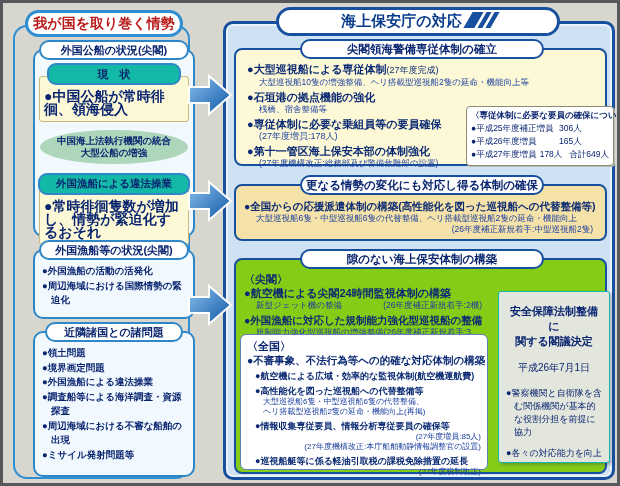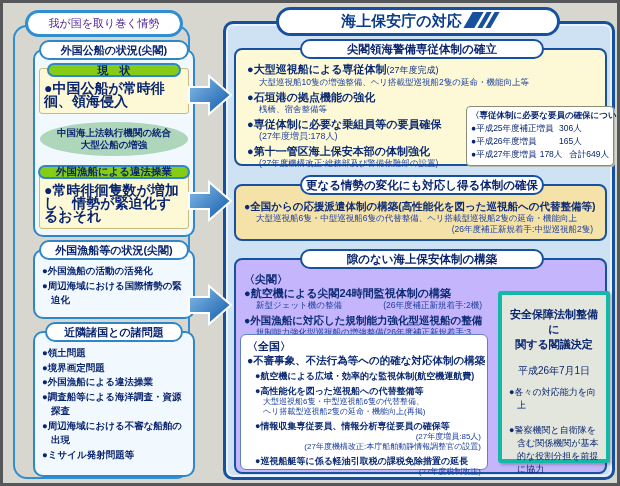--- a/index.html
+++ b/index.html
@@ -1,23 +1,23 @@
 <!DOCTYPE html>
 <html><head>
 <meta charset="utf-8">
 <style>
   html,body{margin:0;padding:0;}
   body{font-family:"Liberation Sans","DejaVu Sans",sans-serif;}
   #stage{position:relative;width:620px;height:486px;background:#d8d7cf;border:3px solid #55575b;box-sizing:border-box;overflow:hidden;}
   
   #left-panel{position:absolute;left:10px;top:22px;width:177px;height:454px;border:2px solid #2f8fd2;border-radius:14px;box-sizing:border-box;}
-  #left-title{position:absolute;left:22px;top:7px;width:158px;height:27px;background:#fff;border:3px solid #2f8fd2;border-radius:15px;box-sizing:border-box;z-index:6;display:flex;align-items:center;justify-content:center;font-size:11px;font-weight:normal;color:#4c1d95;letter-spacing:0;}
+  #left-title{position:absolute;left:22px;top:7px;width:158px;height:27px;background:#fff;border:3px solid #2f8fd2;border-radius:15px;box-sizing:border-box;z-index:6;display:flex;align-items:center;justify-content:center;font-size:14px;font-weight:bold;color:#b91c1c;letter-spacing:0;}
   .lbox{position:absolute;left:18px;width:162px;border:2px solid #2f87c8;border-radius:10px;background:#f2f9fe;box-sizing:border-box;}
   .lbox-pill{position:absolute;top:-11px;left:50%;transform:translateX(-50%);background:#fff;border:2px solid #2f87c8;border-radius:11px;height:20px;display:flex;align-items:center;justify-content:center;font-size:11px;font-weight:bold;color:#0a2570;white-space:nowrap;padding:0 8px;box-sizing:border-box;z-index:3;}
-  .status-pill{margin:12px auto 0;width:134px;height:14px;background:#84cc16;border:2px solid #2f87c8;border-radius:9px;box-sizing:border-box;display:flex;align-items:center;justify-content:center;font-size:11px;font-weight:bold;color:#0a2570;position:relative;z-index:2;}
+  .status-pill{margin:12px auto 0;width:134px;height:22px;background:#14b8a6;border:2px solid #2f87c8;border-radius:9px;box-sizing:border-box;display:flex;align-items:center;justify-content:center;font-size:11px;font-weight:bold;color:#0a2570;position:relative;z-index:2;}
   .ybox{background:#fdf9d6;border:1px solid #c9b97a;border-radius:3px;box-sizing:border-box;color:#0a2570;font-weight:bold;font-size:14px;line-height:13px;}
   .green-ellipse{margin:8px 5px 0;height:34px;border-radius:50%;background:#aed6bb;display:flex;flex-direction:column;align-items:center;justify-content:center;color:#0a2570;font-weight:bold;font-size:9.5px;line-height:12px;}
   .lbullets{margin:0;padding:13px 5px 0 7px;list-style:none;color:#0a2570;font-weight:bold;font-size:9.5px;line-height:14.5px;}
   .lbullets li{padding-left:9px;text-indent:-9px;}
   
   .flow-arrow{position:absolute;left:184px;width:46px;height:44px;z-index:10;}
   
   #right-panel{position:absolute;left:220px;top:18px;width:392px;height:459px;background:#cfe2f4;border:3px solid #17509e;border-radius:10px;box-sizing:border-box;box-shadow:inset 0 0 0 2px #eaf2fb;}
   #right-title{position:absolute;left:273px;top:4px;width:284px;height:29px;background:#fff;border:3px solid #17509e;border-radius:15px;box-sizing:border-box;z-index:6;display:flex;align-items:center;justify-content:center;gap:6px;}
   #right-title .t{font-size:15px;font-weight:bold;color:#0a3c8c;white-space:nowrap;}
@@ -31,21 +31,21 @@
   #staff-box{position:absolute;left:230px;top:56px;width:148px;height:60px;background:#fff;border:1px solid #8a8c74;border-radius:4px;box-sizing:border-box;padding:3px 4px;box-shadow:1px 1px 0 #b9b9ad;}
   #staff-box .ttl{font-size:8.5px;font-weight:bold;color:#0a2570;white-space:nowrap;}
   .staff-row{display:flex;font-size:8.5px;color:#0a2570;line-height:13px;white-space:nowrap;}
   .staff-row .lb{width:88px;} .staff-row .vl{width:38px;}
   .kv-right{font-size:8.5px;color:#1b3e9e;line-height:11px;text-align:right;padding-right:6px;}
   .angle-label{font-size:11px;font-weight:bold;color:#0a2570;line-height:14px;}
   #national-box{position:absolute;left:4px;top:74px;width:248px;height:136px;background:#fff;border:1px solid #5f7fbe;border-radius:6px;box-sizing:border-box;padding:4px 6px;}
   .nat-item{font-size:9px;font-weight:bold;color:#0b2a73;line-height:12px;padding-left:8px;white-space:nowrap;}
   .nat-sub{font-size:8px;font-weight:normal;color:#1b3e9e;line-height:10px;padding-left:16px;white-space:nowrap;}
   .nat-sub-right{font-size:8px;font-weight:normal;color:#1b3e9e;line-height:10px;text-align:right;white-space:nowrap;}
-  #cabinet-box{position:absolute;left:262px;top:31px;width:112px;height:172px;background:#e3e6dd;border:4px solid #14b8a6;border-radius:3px;box-sizing:border-box;box-shadow:2px 2px 3px rgba(60,65,75,.35);padding:12px 7px 0;}
+  #cabinet-box{position:absolute;left:262px;top:31px;width:112px;height:172px;background:#e3e6dd;border:1px solid #14b8a6;border-radius:3px;box-sizing:border-box;box-shadow:2px 2px 3px rgba(60,65,75,.35);padding:12px 7px 0;}
   #cabinet-box .ttl{font-size:11px;font-weight:bold;color:#0a2570;text-align:center;line-height:15px;}
   #cabinet-box .date{font-size:10px;color:#0a2570;text-align:center;margin-top:12px;}
   #cabinet-box .cb{font-size:9px;color:#0a2570;line-height:13px;margin-top:12px;padding-left:8px;text-indent:-8px;}
 </style>
 </head>
 <body>
 
 <div id="stage">
 
   <div id="left-title">
@@ -147,21 +147,21 @@
 
     <div class="rsec" style="top:160px;height:57px;background:#f5e2a8;">
       <div class="rsec-pill">更なる情勢の変化にも対応し得る体制の確保</div>
       <div style="padding:13px 6px 0 8px;">
         <div class="head-line" style="font-size:10.5px;">●全国からの応援派遣体制の構築(高性能化を図った巡視船への代替整備等)</div>
         <div class="sub-line">大型巡視船6隻・中型巡視船6隻の代替整備、ヘリ搭載型巡視船2隻の延命・機能向上</div>
         <div class="kv-right">(26年度補正新規着手:中型巡視船2隻)</div>
       </div>
     </div>
 
-    <div class="rsec" style="top:234px;height:216px;background:#c4b5fd;">
+    <div class="rsec" style="top:234px;height:216px;background:#84cc16;">
       <div class="rsec-pill">隙のない海上保安体制の構築</div>
       <div style="padding:12px 6px 0 8px;width:252px;box-sizing:border-box;">
         <div class="angle-label">〈尖閣〉</div>
         <div class="head-line">●航空機による尖閣24時間監視体制の構築</div>
         <div style="display:flex;justify-content:space-between;">
           <span class="sub-line">新型ジェット機の整備</span>
           <span class="sub-line" style="padding-left:0;">(26年度補正新規着手:2機)</span>
         </div>
         <div class="head-line" style="font-size:10.5px;margin-top:2px;">●外国漁船に対応した規制能力強化型巡視船の整備</div>
         <div class="sub-line">規制能力強化型巡視船の増強整備(26年度補正新規着手:3隻)</div>
@@ -180,18 +180,18 @@
         <div class="nat-item" style="margin-top:3px;">●巡視船艇等に係る軽油引取税の課税免除措置の延長</div>
         <div class="nat-sub-right">(27年度税制改正)</div>
       </div>
 
       <div id="cabinet-box">
         <div class="ttl">
           <span>安全保障法制整備に</span><br>
           <span>関する閣議決定</span>
         </div>
         <div class="date">平成26年7月1日</div>
+        <div class="cb">●警察機関と自衛隊を含む関係機関が基本的な役割分担を前提に協力</div>
         <div class="cb" style="margin-top:8px;">●各々の対応能力を向上</div>
-        <div class="cb">●警察機関と自衛隊を含む関係機関が基本的な役割分担を前提に協力</div>
       </div>
     </div>
   </div>
 </div>
 
 </body></html>

